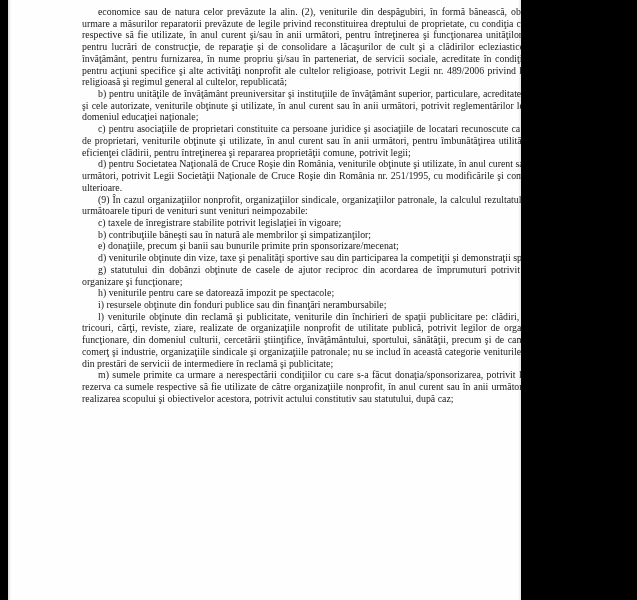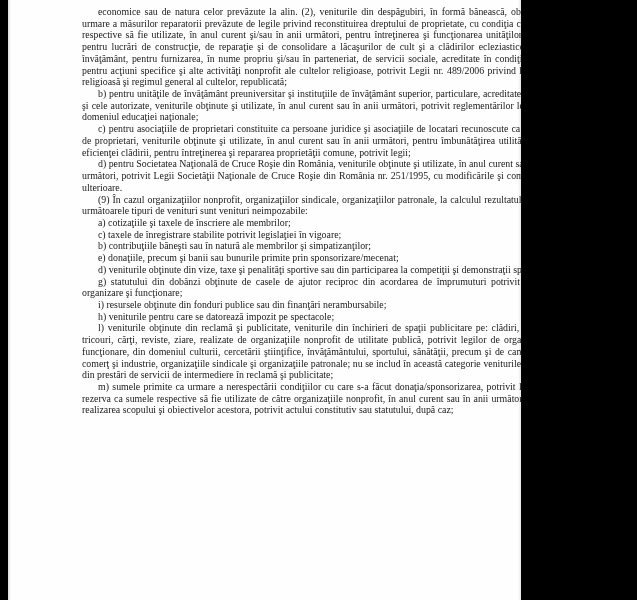--- a/index.html
+++ b/index.html
@@ -77,26 +77,25 @@
 
     <div id="sheet-shade-left"></div>
     <div id="sheet-shade-right"></div>
 
     <div id="text-column">
       <p>economice sau de natura celor prevăzute la alin. (2), veniturile din despăgubiri, în formă bănească, obţinute ca urmare a măsurilor reparatorii prevăzute de legile privind reconstituirea dreptului de proprietate, cu condiţia ca sumele respective să fie utilizate, în anul curent şi/sau în anii următori, pentru întreţinerea şi funcţionarea unităţilor de cult, pentru lucrări de construcţie, de reparaţie şi de consolidare a lăcaşurilor de cult şi a clădirilor ecleziastice, pentru învăţământ, pentru furnizarea, în nume propriu şi/sau în parteneriat, de servicii sociale, acreditate în condiţiile legii, pentru acţiuni specifice şi alte activităţi nonprofit ale cultelor religioase, potrivit Legii nr. 489/2006 privind libertatea religioasă şi regimul general al cultelor, republicată;</p>
       <p>b) pentru unităţile de învăţământ preuniversitar şi instituţiile de învăţământ superior, particulare, acreditate, precum şi cele autorizate, veniturile obţinute şi utilizate, în anul curent sau în anii următori, potrivit reglementărilor legale din domeniul educaţiei naţionale;</p>
       <p>c) pentru asociaţiile de proprietari constituite ca persoane juridice şi asociaţiile de locatari recunoscute ca asociaţii de proprietari, veniturile obţinute şi utilizate, în anul curent sau în anii următori, pentru îmbunătăţirea utilităţilor şi a eficienţei clădirii, pentru întreţinerea şi repararea proprietăţii comune, potrivit legii;</p>
       <p>d) pentru Societatea Naţională de Cruce Roşie din România, veniturile obţinute şi utilizate, în anul curent sau în anii următori, potrivit Legii Societăţii Naţionale de Cruce Roşie din România nr. 251/1995, cu modificările şi completările ulterioare.</p>
       <p>(9) În cazul organizaţiilor nonprofit, organizaţiilor sindicale, organizaţiilor patronale, la calculul rezultatului fiscal, următoarele tipuri de venituri sunt venituri neimpozabile:</p>
-      <p>a) cotizaţiile şi taxele de înscriere ale membrilor;</p>
       <p>c) taxele de înregistrare stabilite potrivit legislaţiei în vigoare;</p>
       <p>b) contribuţiile băneşti sau în natură ale membrilor şi simpatizanţilor;</p>
       <p>e) donaţiile, precum şi banii sau bunurile primite prin sponsorizare/mecenat;</p>
       <p>d) veniturile obţinute din vize, taxe şi penalităţi sportive sau din participarea la competiţii şi demonstraţii sportive;</p>
       <p>g) statutului din dobânzi obţinute de casele de ajutor reciproc din acordarea de împrumuturi potrivit legii de organizare şi funcţionare;</p>
+      <p>h) veniturile pentru care se datorează impozit pe spectacole;</p>
       <p>i) resursele obţinute din fonduri publice sau din finanţări nerambursabile;</p>
-      <p>h) veniturile pentru care se datorează impozit pe spectacole;</p>
       <p>l) veniturile obţinute din reclamă şi publicitate, veniturile din închirieri de spaţii publicitare pe: clădiri, terenuri, tricouri, cărţi, reviste, ziare, realizate de organizaţiile nonprofit de utilitate publică, potrivit legilor de organizare şi funcţionare, din domeniul culturii, cercetării ştiinţifice, învăţământului, sportului, sănătăţii, precum şi de camerele de comerţ şi industrie, organizaţiile sindicale şi organizaţiile patronale; nu se includ în această categorie veniturile obţinute din prestări de servicii de intermediere în reclamă şi publicitate;</p>
       <p>m) sumele primite ca urmare a nerespectării condiţiilor cu care s-a făcut donaţia/sponsorizarea, potrivit legii, sub rezerva ca sumele respective să fie utilizate de către organizaţiile nonprofit, în anul curent sau în anii următori, pentru realizarea scopului şi obiectivelor acestora, potrivit actului constitutiv sau statutului, după caz;</p>
     </div>
 
   </div>
 </div>
 
 </body></html>

